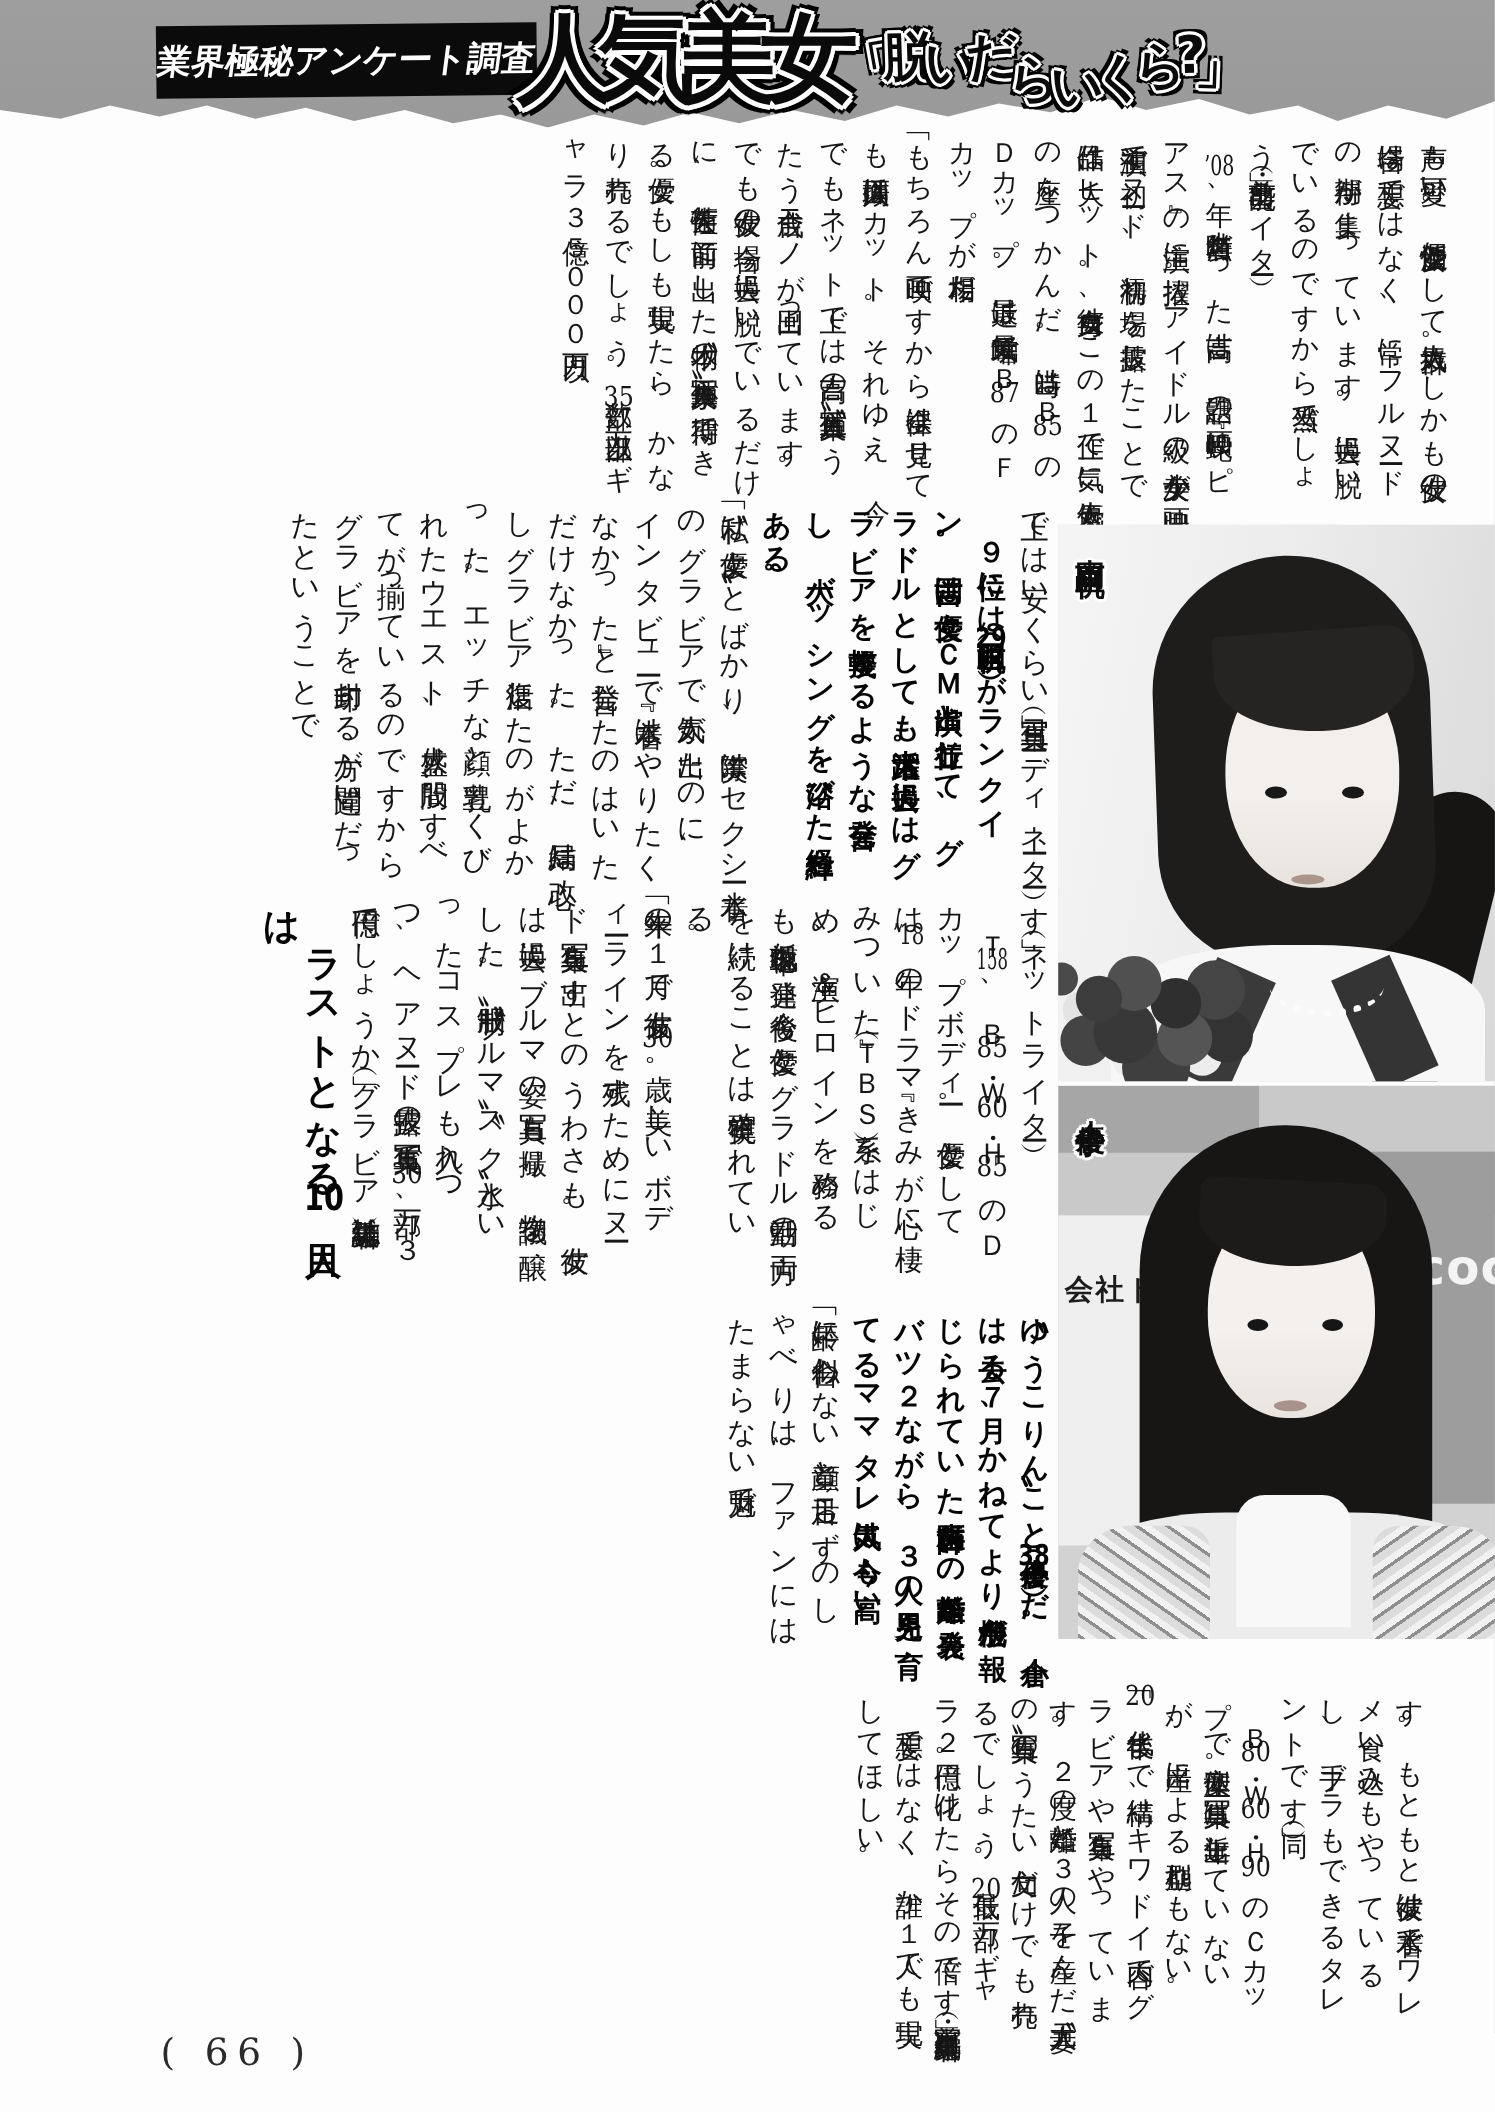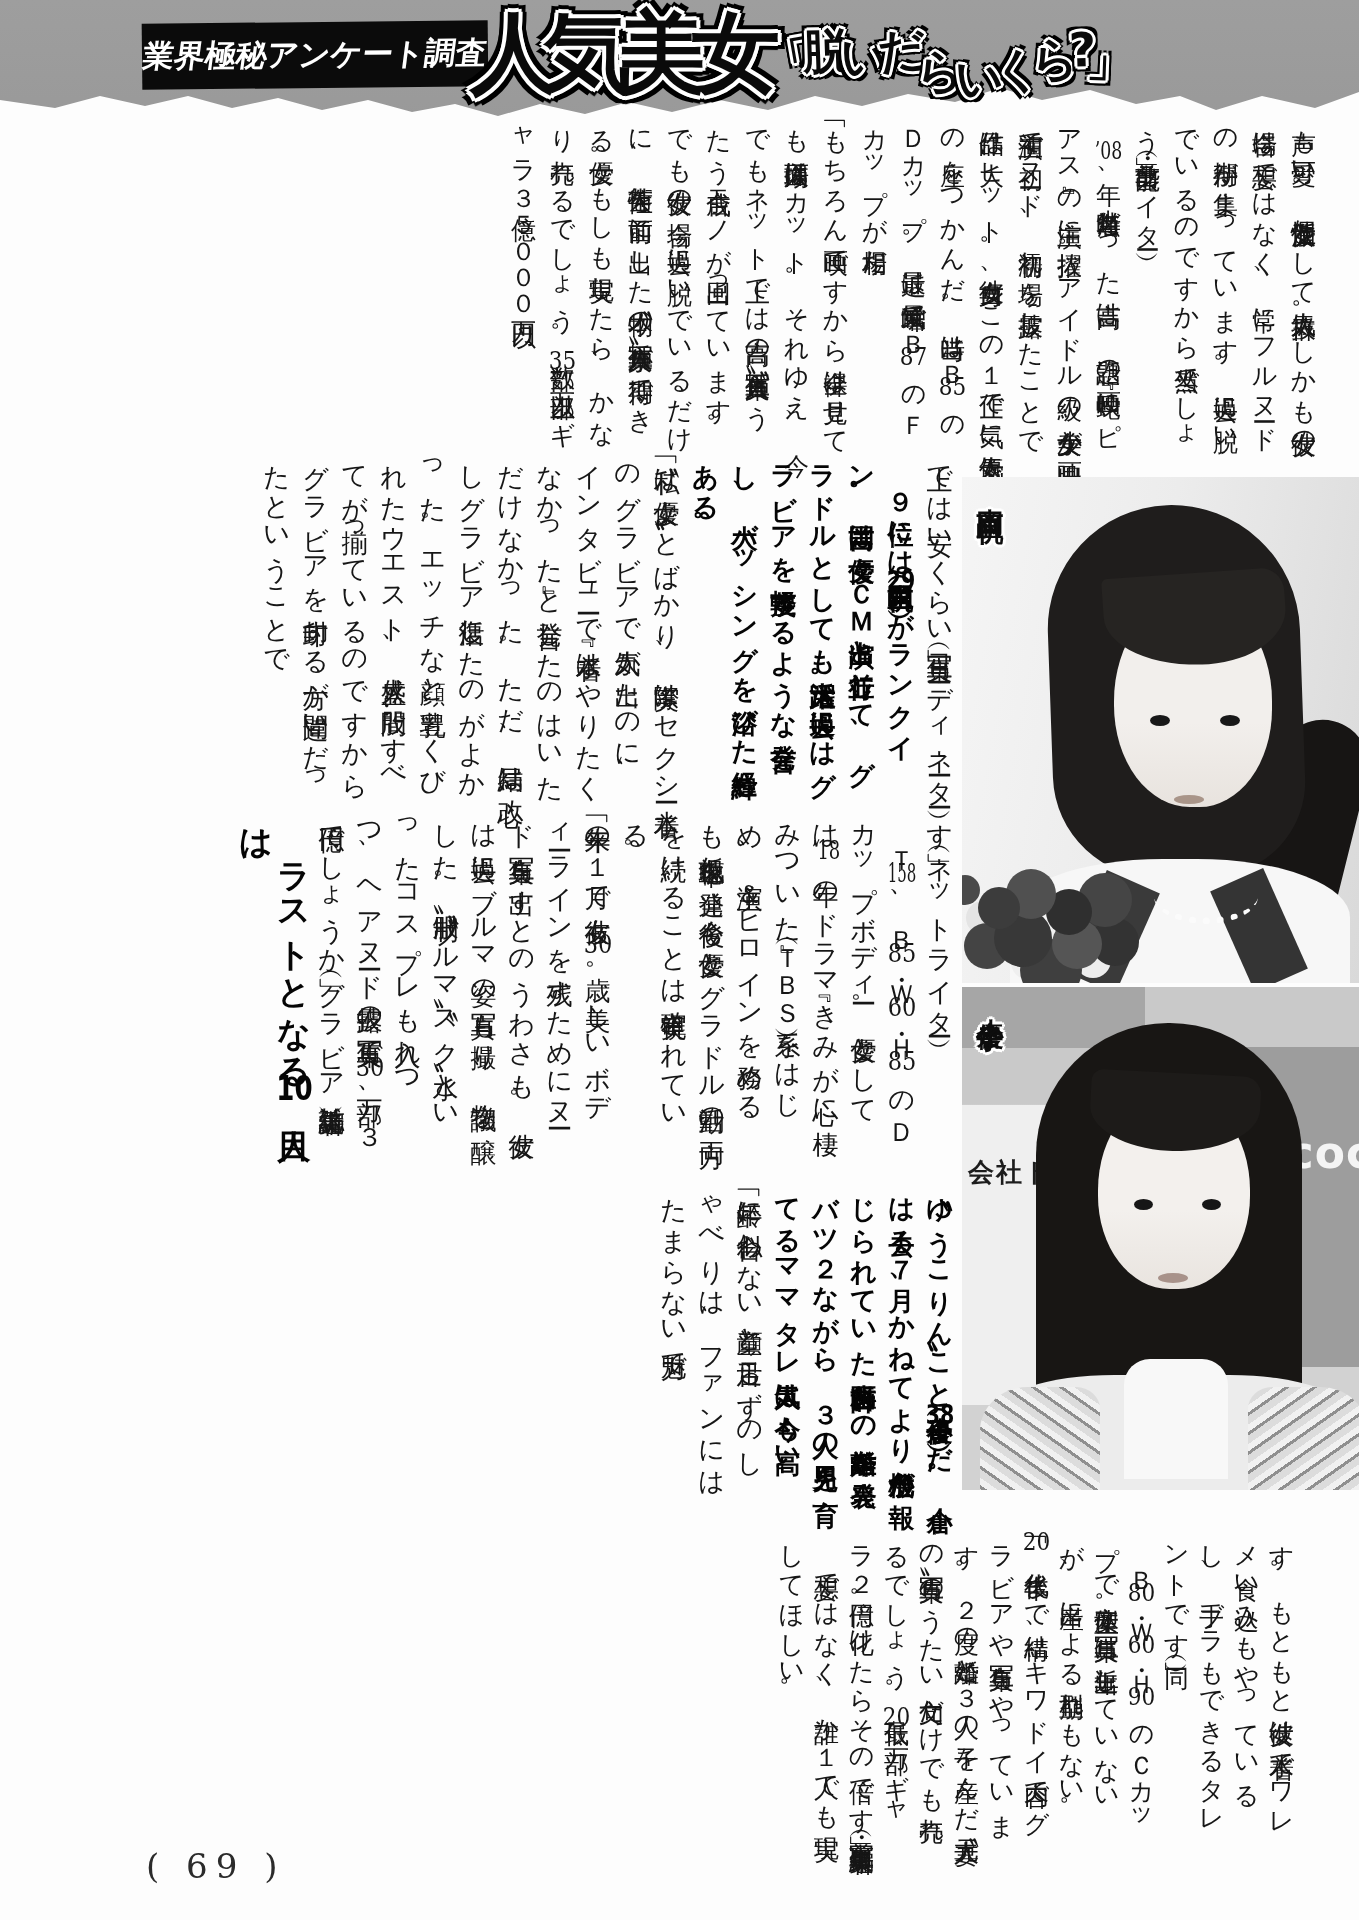--- a/index.html
+++ b/index.html
@@ -265,15 +265,15 @@
     <div class="ph2-eye l"></div>
     <div class="ph2-eye r"></div>
     <div class="ph2-mouth"></div>
     <div class="ph2-body"></div>
     <div class="ph2-turtleneck"></div>
     <div class="ph2-cardigan-l"></div>
     <div class="ph2-cardigan-r"></div>
     <figcaption class="photo-caption">小倉優子</figcaption>
   </figure>
 
-  <div class="page-number">( 69 )</div>
+  <div class="page-number">( 66 )</div>
 
 </div>
 
 </body></html>

